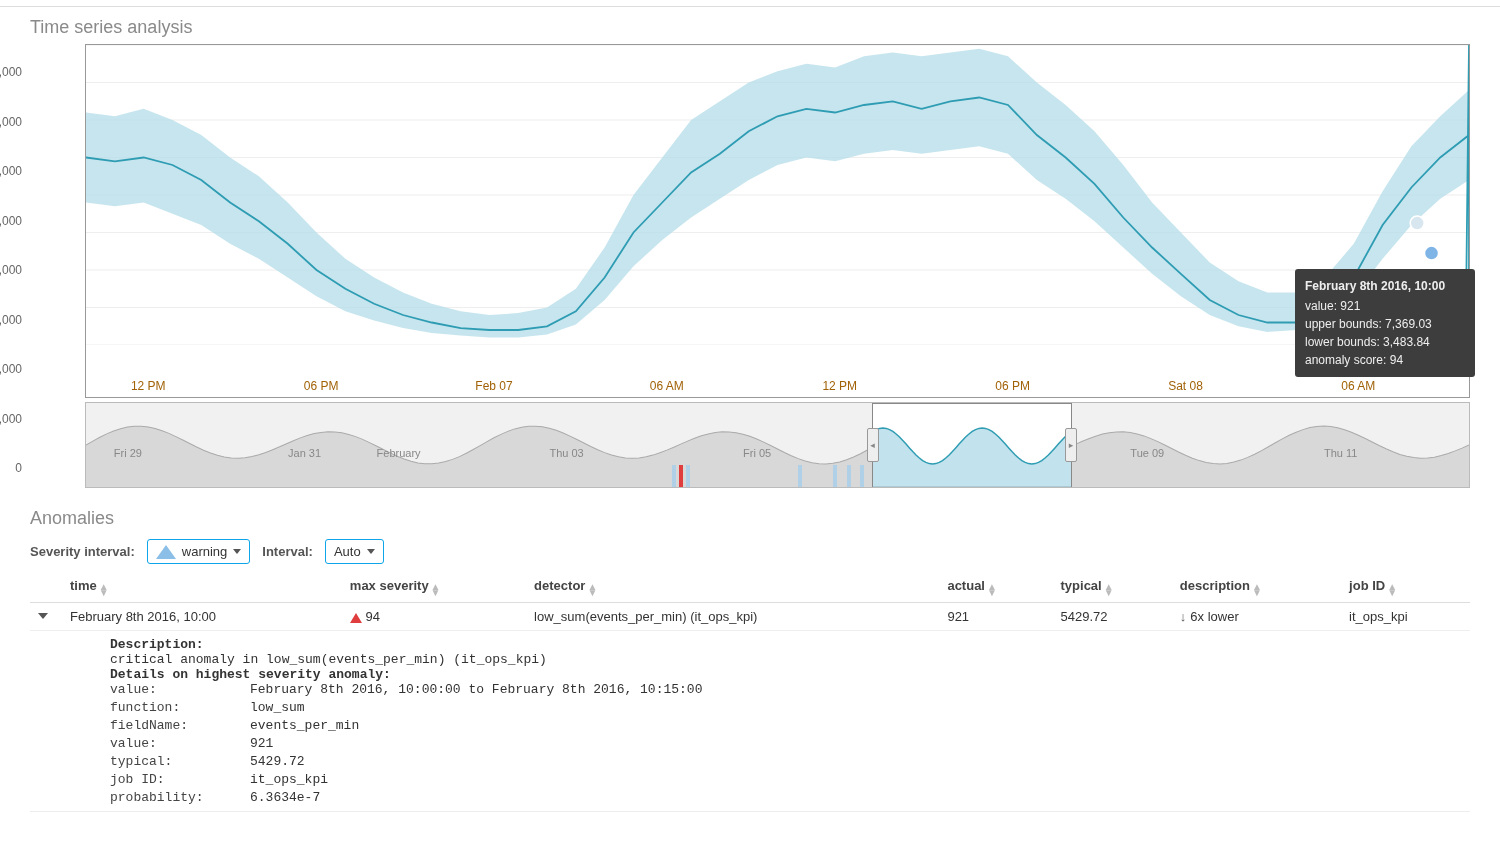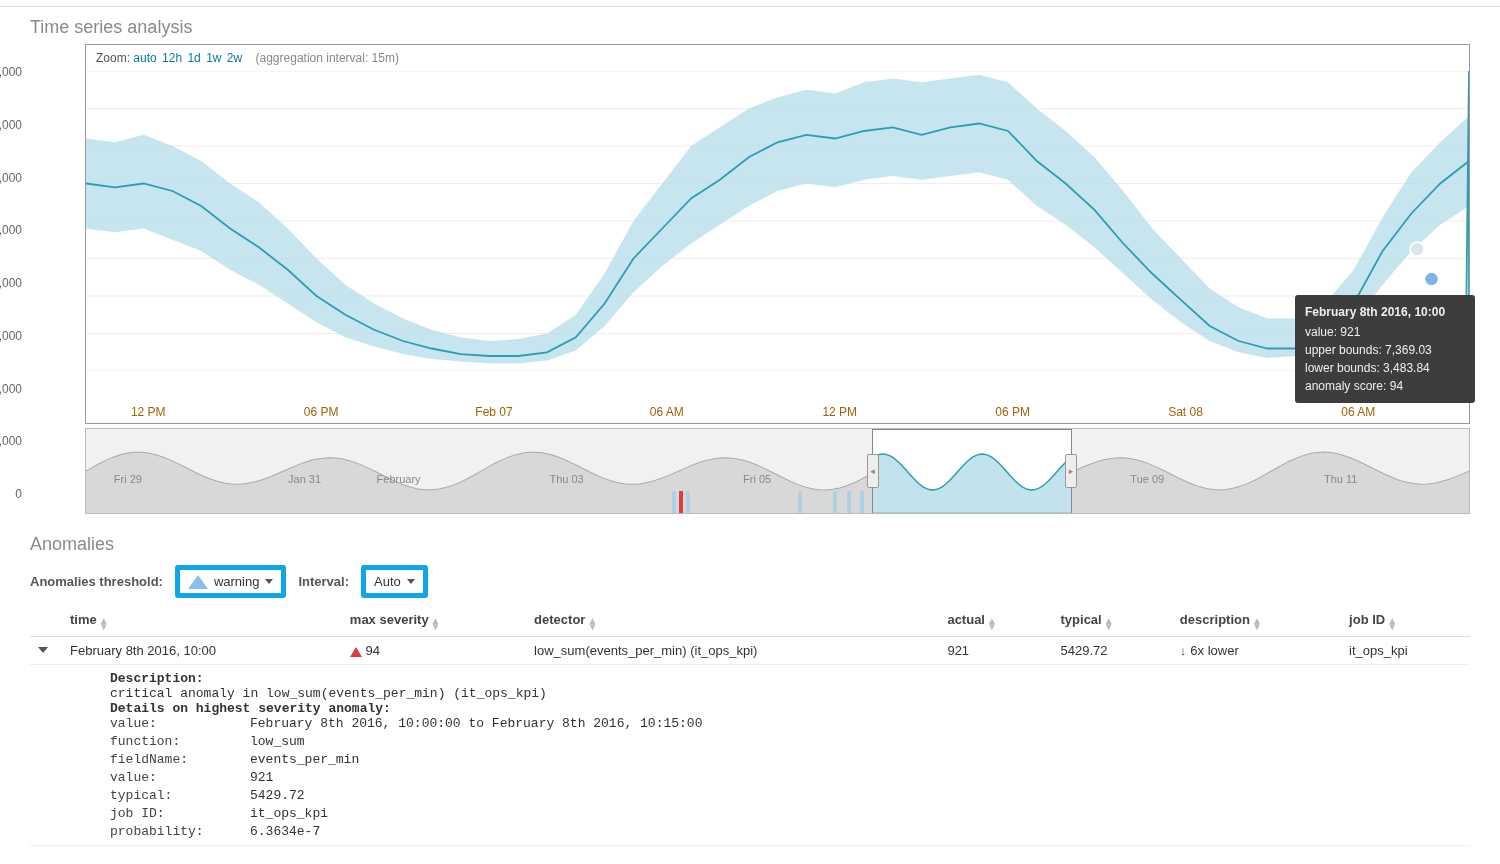--- a/index.html
+++ b/index.html
@@ -22,21 +22,21 @@
   .navchart { border: 1px solid #bbb; height: 86px; background: #f1f1f1; position: relative; overflow: hidden; }
   .navchart svg { display: block; }
   .nav-tick { position: absolute; font-size: 11px; color: #888; top: 44px; transform: translateX(0); margin-left: 14px; }
   .brush { position: absolute; border: 1px solid #888; background: #fff; top: 0; bottom: 0; }
   .brush-handle { position: absolute; top: 50%; transform: translateY(-50%); width: 12px; height: 34px; background: #eee; border: 1px solid #999; border-radius: 2px; display: flex; align-items: center; justify-content: center; color: #888; font-size: 9px; }
   .brush-handle.left { left: -6px; }
   .brush-handle.right { right: -6px; }
   .swim-mark { position: absolute; bottom: 0; width: 4px; height: 22px; }
   .ctrl-row { display: flex; align-items: center; gap: 12px; margin: 10px 0 8px 0; font-size: 13px; }
   .ctrl-lab { font-weight: 700; color: #555; }
-  .sel { border: 5px solid #0ea5e9; border-radius: 3px; padding: 4px 8px; display: inline-flex; align-items: center; gap: 6px; cursor: pointer; font-size: 13px; background:#fff; }
+  .sel { border: 1px solid #0ea5e9; border-radius: 3px; padding: 4px 8px; display: inline-flex; align-items: center; gap: 6px; cursor: pointer; font-size: 13px; background:#fff; }
   .tri { display:inline-block; width:0; height:0; border-left:10px solid transparent; border-right:10px solid transparent; border-bottom:14px solid #8bbfe8; vertical-align: -2px; }
   .tri.red { border-bottom-color:#e03e3e; border-left-width:6px; border-right-width:6px; border-bottom-width:10px;}
   table.anom { width: 100%; border-collapse: collapse; font-size: 13px; }
   table.anom th { text-align: left; font-weight: 700; padding: 6px 8px; border-bottom: 1px solid #ddd; color:#444;}
   table.anom td { padding: 6px 8px; border-bottom: 1px solid #eee; vertical-align: top; }
   .sort { color:#bbb; font-size:10px; margin-left:2px; display:inline-flex; flex-direction:column; line-height:6px;}
   .detail { padding-left: 40px; font-size: 13px; font-family: Liberation Mono, monospace; }
   .detail dl { display: grid; grid-template-columns: 140px 1fr; row-gap: 3px; }
   .detail dt { color:#444; }
   .caret { display:inline-block; width:0; height:0; border-left:5px solid transparent; border-right:5px solid transparent; border-top:6px solid #555; margin-right:6px; vertical-align:2px;}
@@ -59,29 +59,20 @@
       <span class="ytick" style="top:75%">2,000</span>
       <span class="ytick" style="top:62.5%">3,000</span>
       <span class="ytick" style="top:50%">4,000</span>
       <span class="ytick" style="top:37.5%">5,000</span>
       <span class="ytick" style="top:25%">6,000</span>
       <span class="ytick" style="top:12.5%">7,000</span>
       <span class="ytick" style="top:0%">8,000</span>
     </div>
 
     <div class="chart-box">
-      <div class="zoom-bar">
-        <span>Zoom:</span>
-        <a href="#">auto</a>
-        <a href="#">12h</a>
-        <a href="#">1d</a>
-        <a href="#">1w</a>
-        <a href="#">2w</a>
-        <span class="agg">(aggregation interval: 15m)</span>
-      </div>
 
       <div class="plot-wrap">
         <svg id="main-svg" width="100%" height="300" viewBox="0 0 1380 300" preserveAspectRatio="none">
             <line x1="0" y1="0" x2="1380" y2="0" stroke="#eee"></line>
             <line x1="0" y1="37.5" x2="1380" y2="37.5" stroke="#eee"></line>
             <line x1="0" y1="75" x2="1380" y2="75" stroke="#eee"></line>
             <line x1="0" y1="112.5" x2="1380" y2="112.5" stroke="#eee"></line>
             <line x1="0" y1="150" x2="1380" y2="150" stroke="#eee"></line>
             <line x1="0" y1="187.5" x2="1380" y2="187.5" stroke="#eee"></line>
             <line x1="0" y1="225" x2="1380" y2="225" stroke="#eee"></line>
@@ -154,21 +145,21 @@
         </div>
       </div>
     </div>
   </div>
 </div>
 
 <h3 style="margin-top:18px;">Anomalies</h3>
 
 <div class="section">
   <div class="ctrl-row">
-    <span class="ctrl-lab">Anomalies threshold:</span>
+    <span class="ctrl-lab">Severity interval:</span>
     <span class="sel">
       <span class="tri"></span>
       <span>warning</span>
       <span class="mini-caret"></span>
     </span>
     <span class="ctrl-lab">Interval:</span>
     <span class="sel">
       <span>Auto</span>
       <span class="mini-caret"></span>
     </span>

